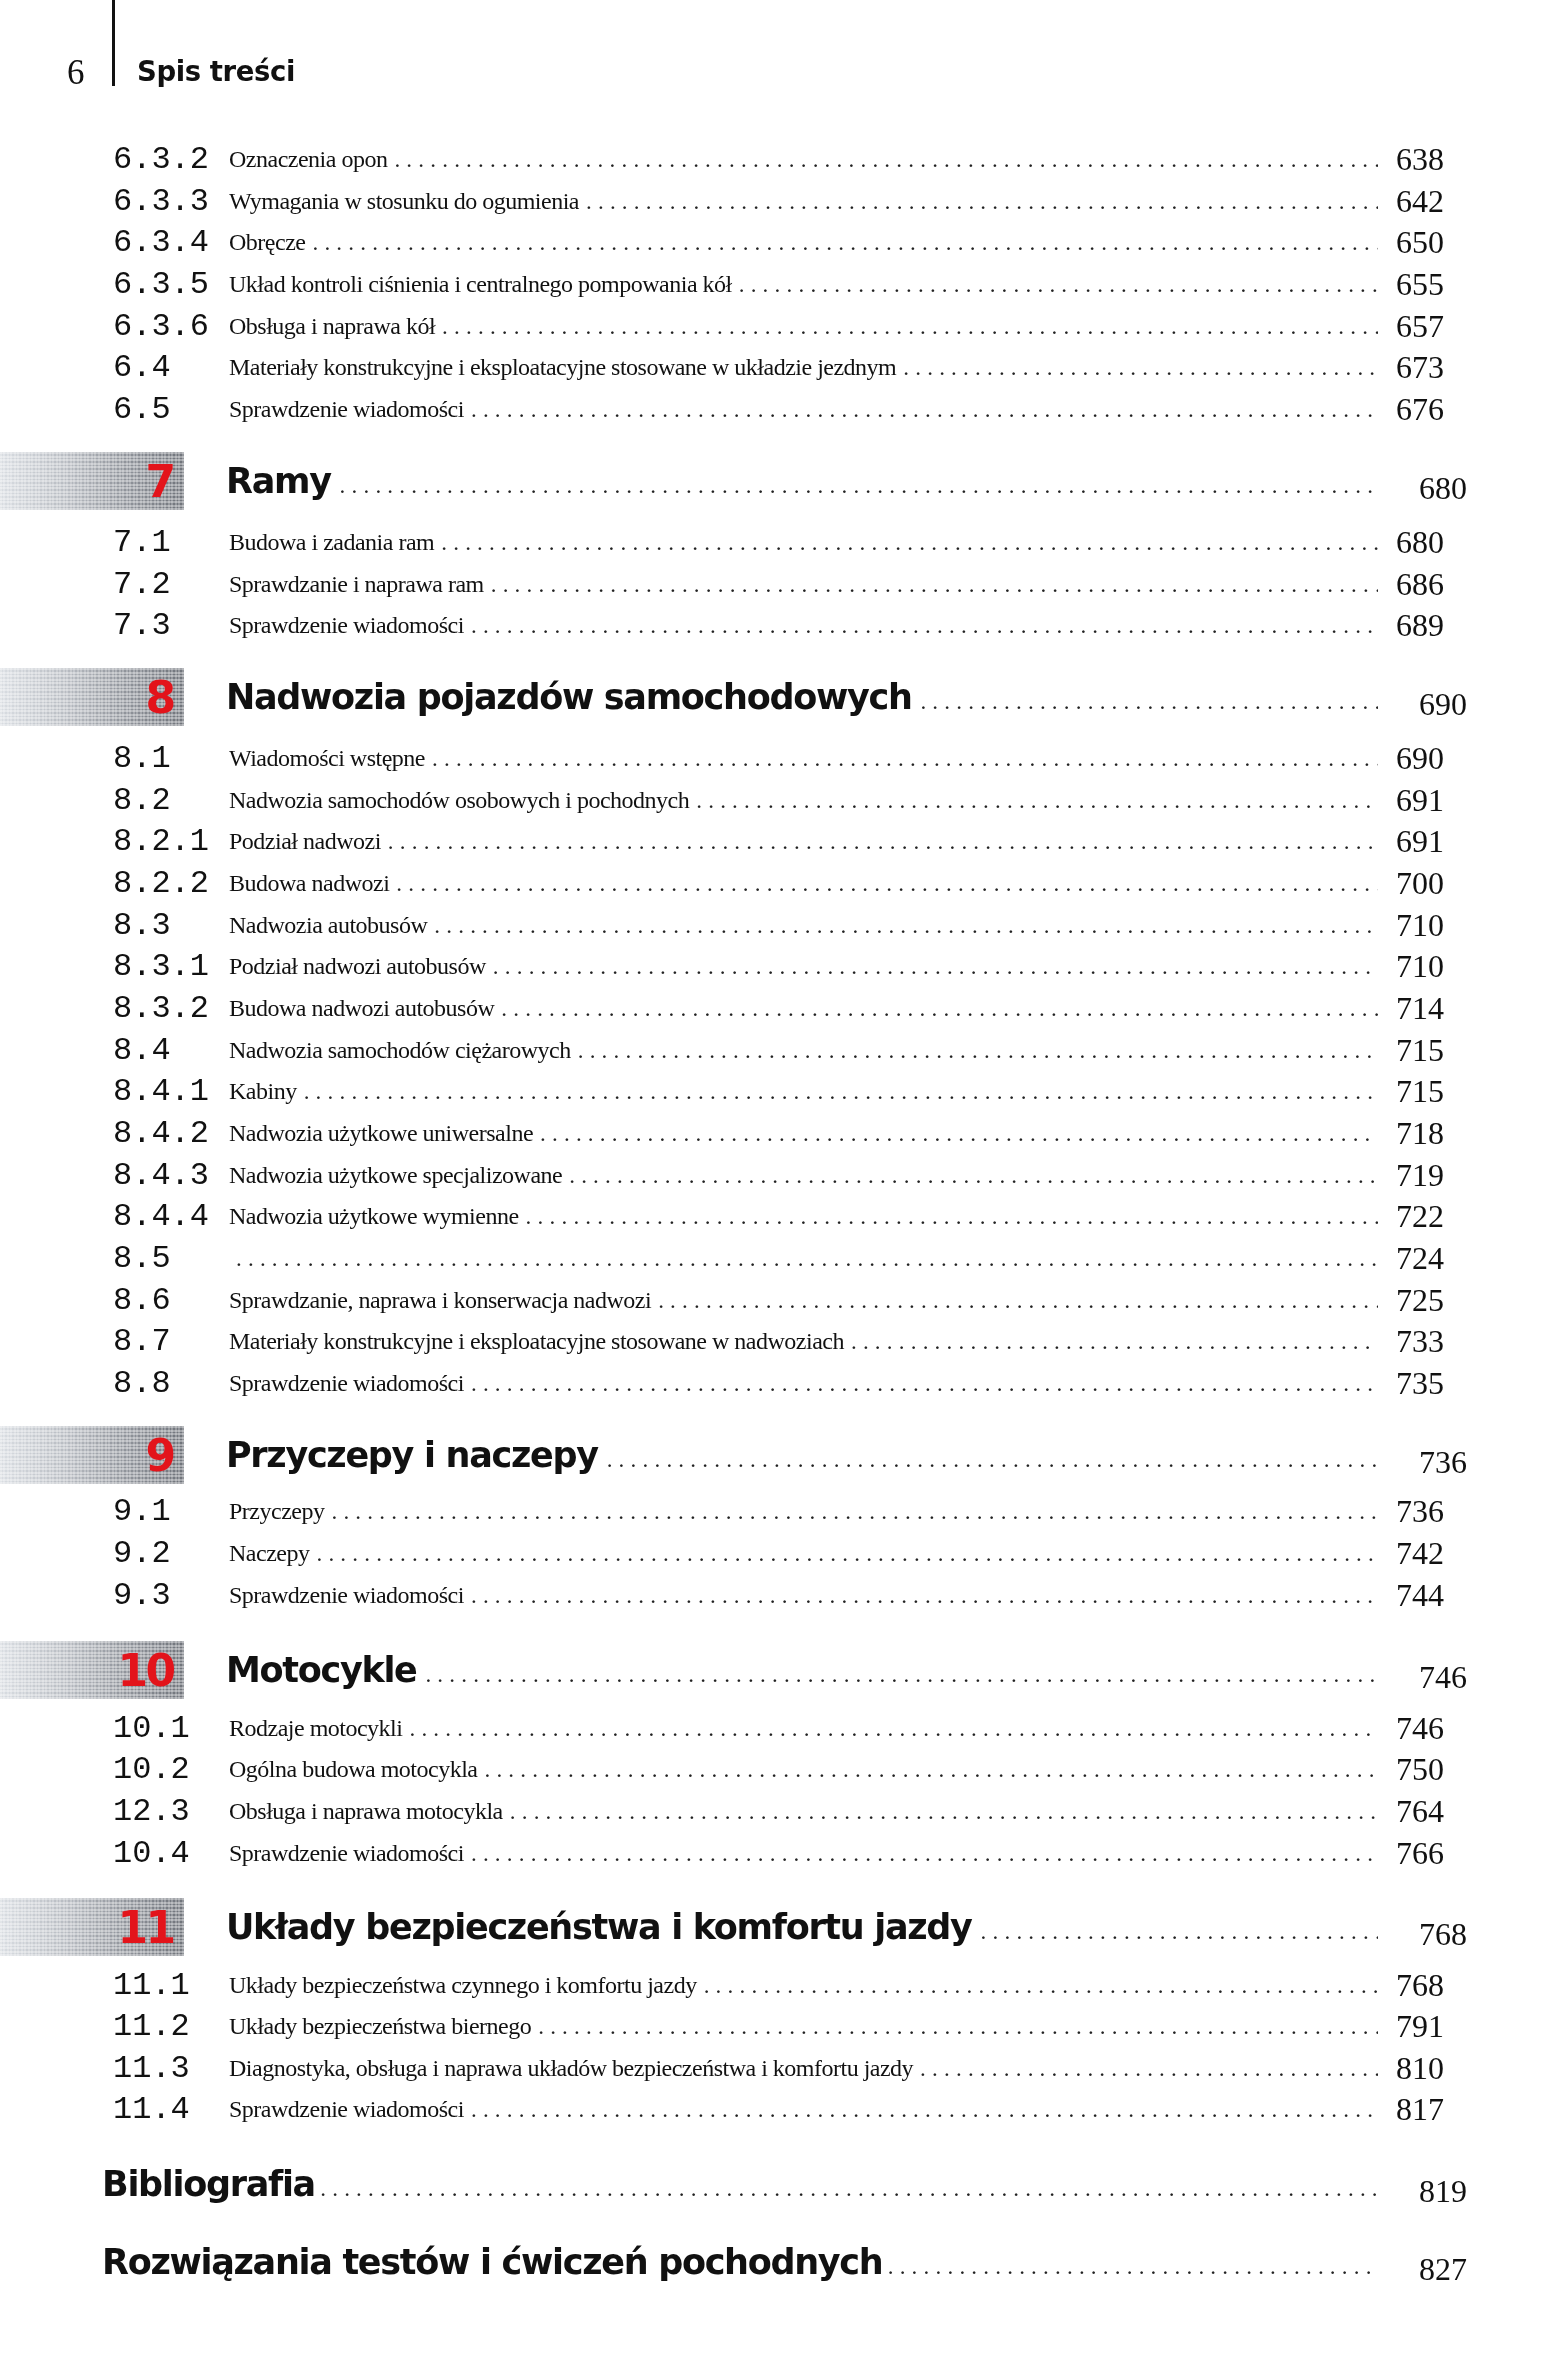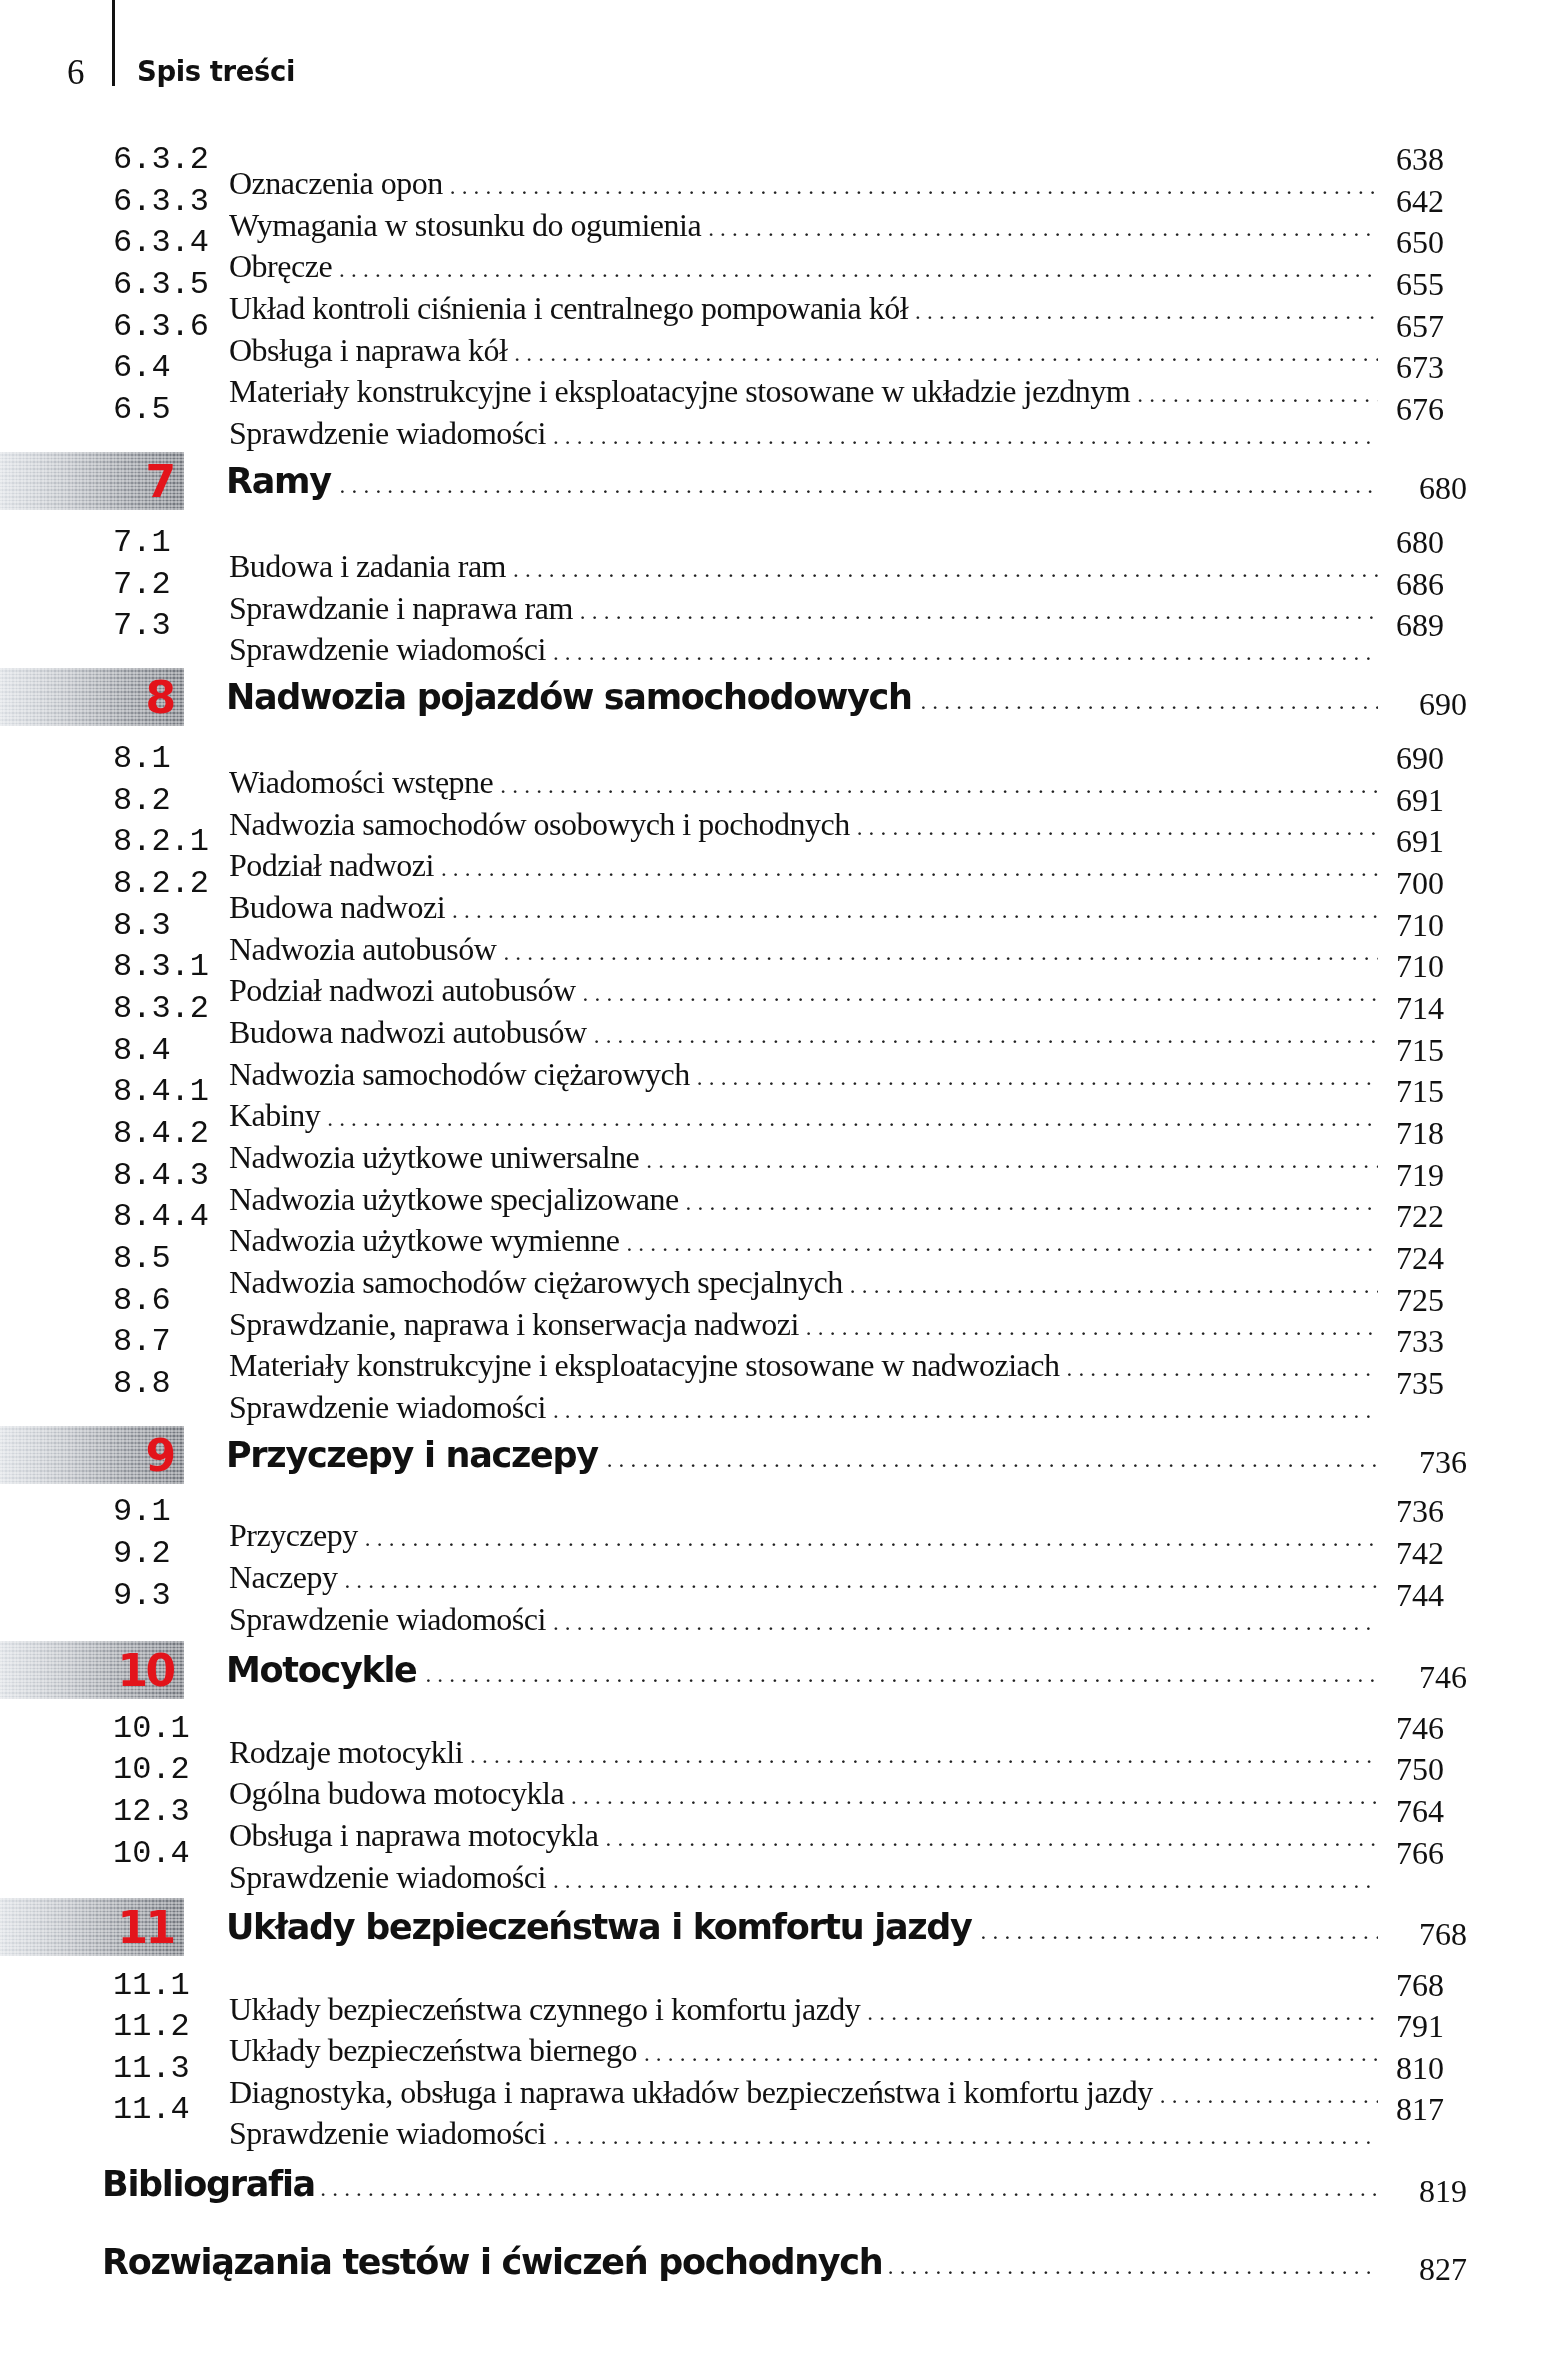--- a/index.html
+++ b/index.html
@@ -5,21 +5,21 @@
   html, body { margin: 0; padding: 0; background: #ffffff; }
   body { width: 1551px; height: 2377px; position: relative; overflow: hidden; color: #111; }
   .page-num { position: absolute; left: 67px; top: 55px; font-family: "Liberation Serif", serif; font-size: 35px; line-height: 1; }
   .header-rule { position: absolute; left: 112px; top: 0; width: 2.7px; height: 86px; background: #111; }
   .header-title { position: absolute; left: 137px; top: 58px; font-family: "DejaVu Sans", sans-serif; font-weight: bold; font-size: 27.5px; line-height: 1; letter-spacing: -0.4px; }
 
   .toc { position: absolute; left: 0; top: 0; width: 1551px; }
   .row { position: absolute; left: 0; width: 1551px; height: 41px; display: block; }
   .row .num { position: absolute; left: 113px; font-family: Liberation Mono, monospace; font-size: 32px; line-height: 41px; }
   .row .title-wrap { position: absolute; left: 229px; right: 173px; display: flex; align-items: baseline; line-height: 41px; overflow: hidden; }
-  .row .title { font-family: "Liberation Serif", serif; font-size: 32px; white-space: nowrap; letter-spacing: -0.5px; flex: 0 0 auto; margin-top: 24px; }
+  .row .title { font-family: "Liberation Serif", serif; font-size: 24px; white-space: nowrap; letter-spacing: -0.5px; flex: 0 0 auto; }
   .row .leader { flex: 1 1 auto; overflow: hidden; white-space: nowrap; font-family: "Liberation Serif", serif; font-size: 23px; letter-spacing: 6.2px; margin-left: 7px; color: #222; }
   .row .page { position: absolute; right: 84px; width: 71px; text-align: left; font-family: "Liberation Serif", serif; font-size: 32px; line-height: 41px; }
 
   .chapter { position: absolute; left: 0; width: 1551px; height: 62px; }
   .chapter .badge { position: absolute; left: 0; top: 1.8px; width: 184px; height: 58px;
     background:
       repeating-linear-gradient(0deg, rgba(255,255,255,0.35) 0 1.8px, rgba(0,0,0,0.0) 1.8px 3.5px),
       repeating-linear-gradient(90deg, rgba(255,255,255,0.25) 0 1.8px, rgba(0,0,0,0.0) 1.8px 3.5px),
       linear-gradient(90deg, #d9dde2 0%, #b8bcc2 35%, #8d9198 70%, #6f737a 100%);
   }
@@ -240,21 +240,20 @@
     <span class="num">8.4.4</span>
     <div class="title-wrap">
         <span class="title">Nadwozia użytkowe wymienne</span>
         <span class="leader">...................................................................................................................</span>
       </div>
     <span class="page">722</span>
   </div>
   <div class="row" style="top:1238px">
     <span class="num">8.5</span>
     <div class="title-wrap">
-        <span class="title">Nadwozia samochodów ciężarowych specjalnych</span>
         <span class="leader">...................................................................................................................</span>
       </div>
     <span class="page">724</span>
   </div>
   <div class="row" style="top:1280px">
     <span class="num">8.6</span>
     <div class="title-wrap">
         <span class="title">Sprawdzanie, naprawa i konserwacja nadwozi</span>
         <span class="leader">...................................................................................................................</span>
       </div>

